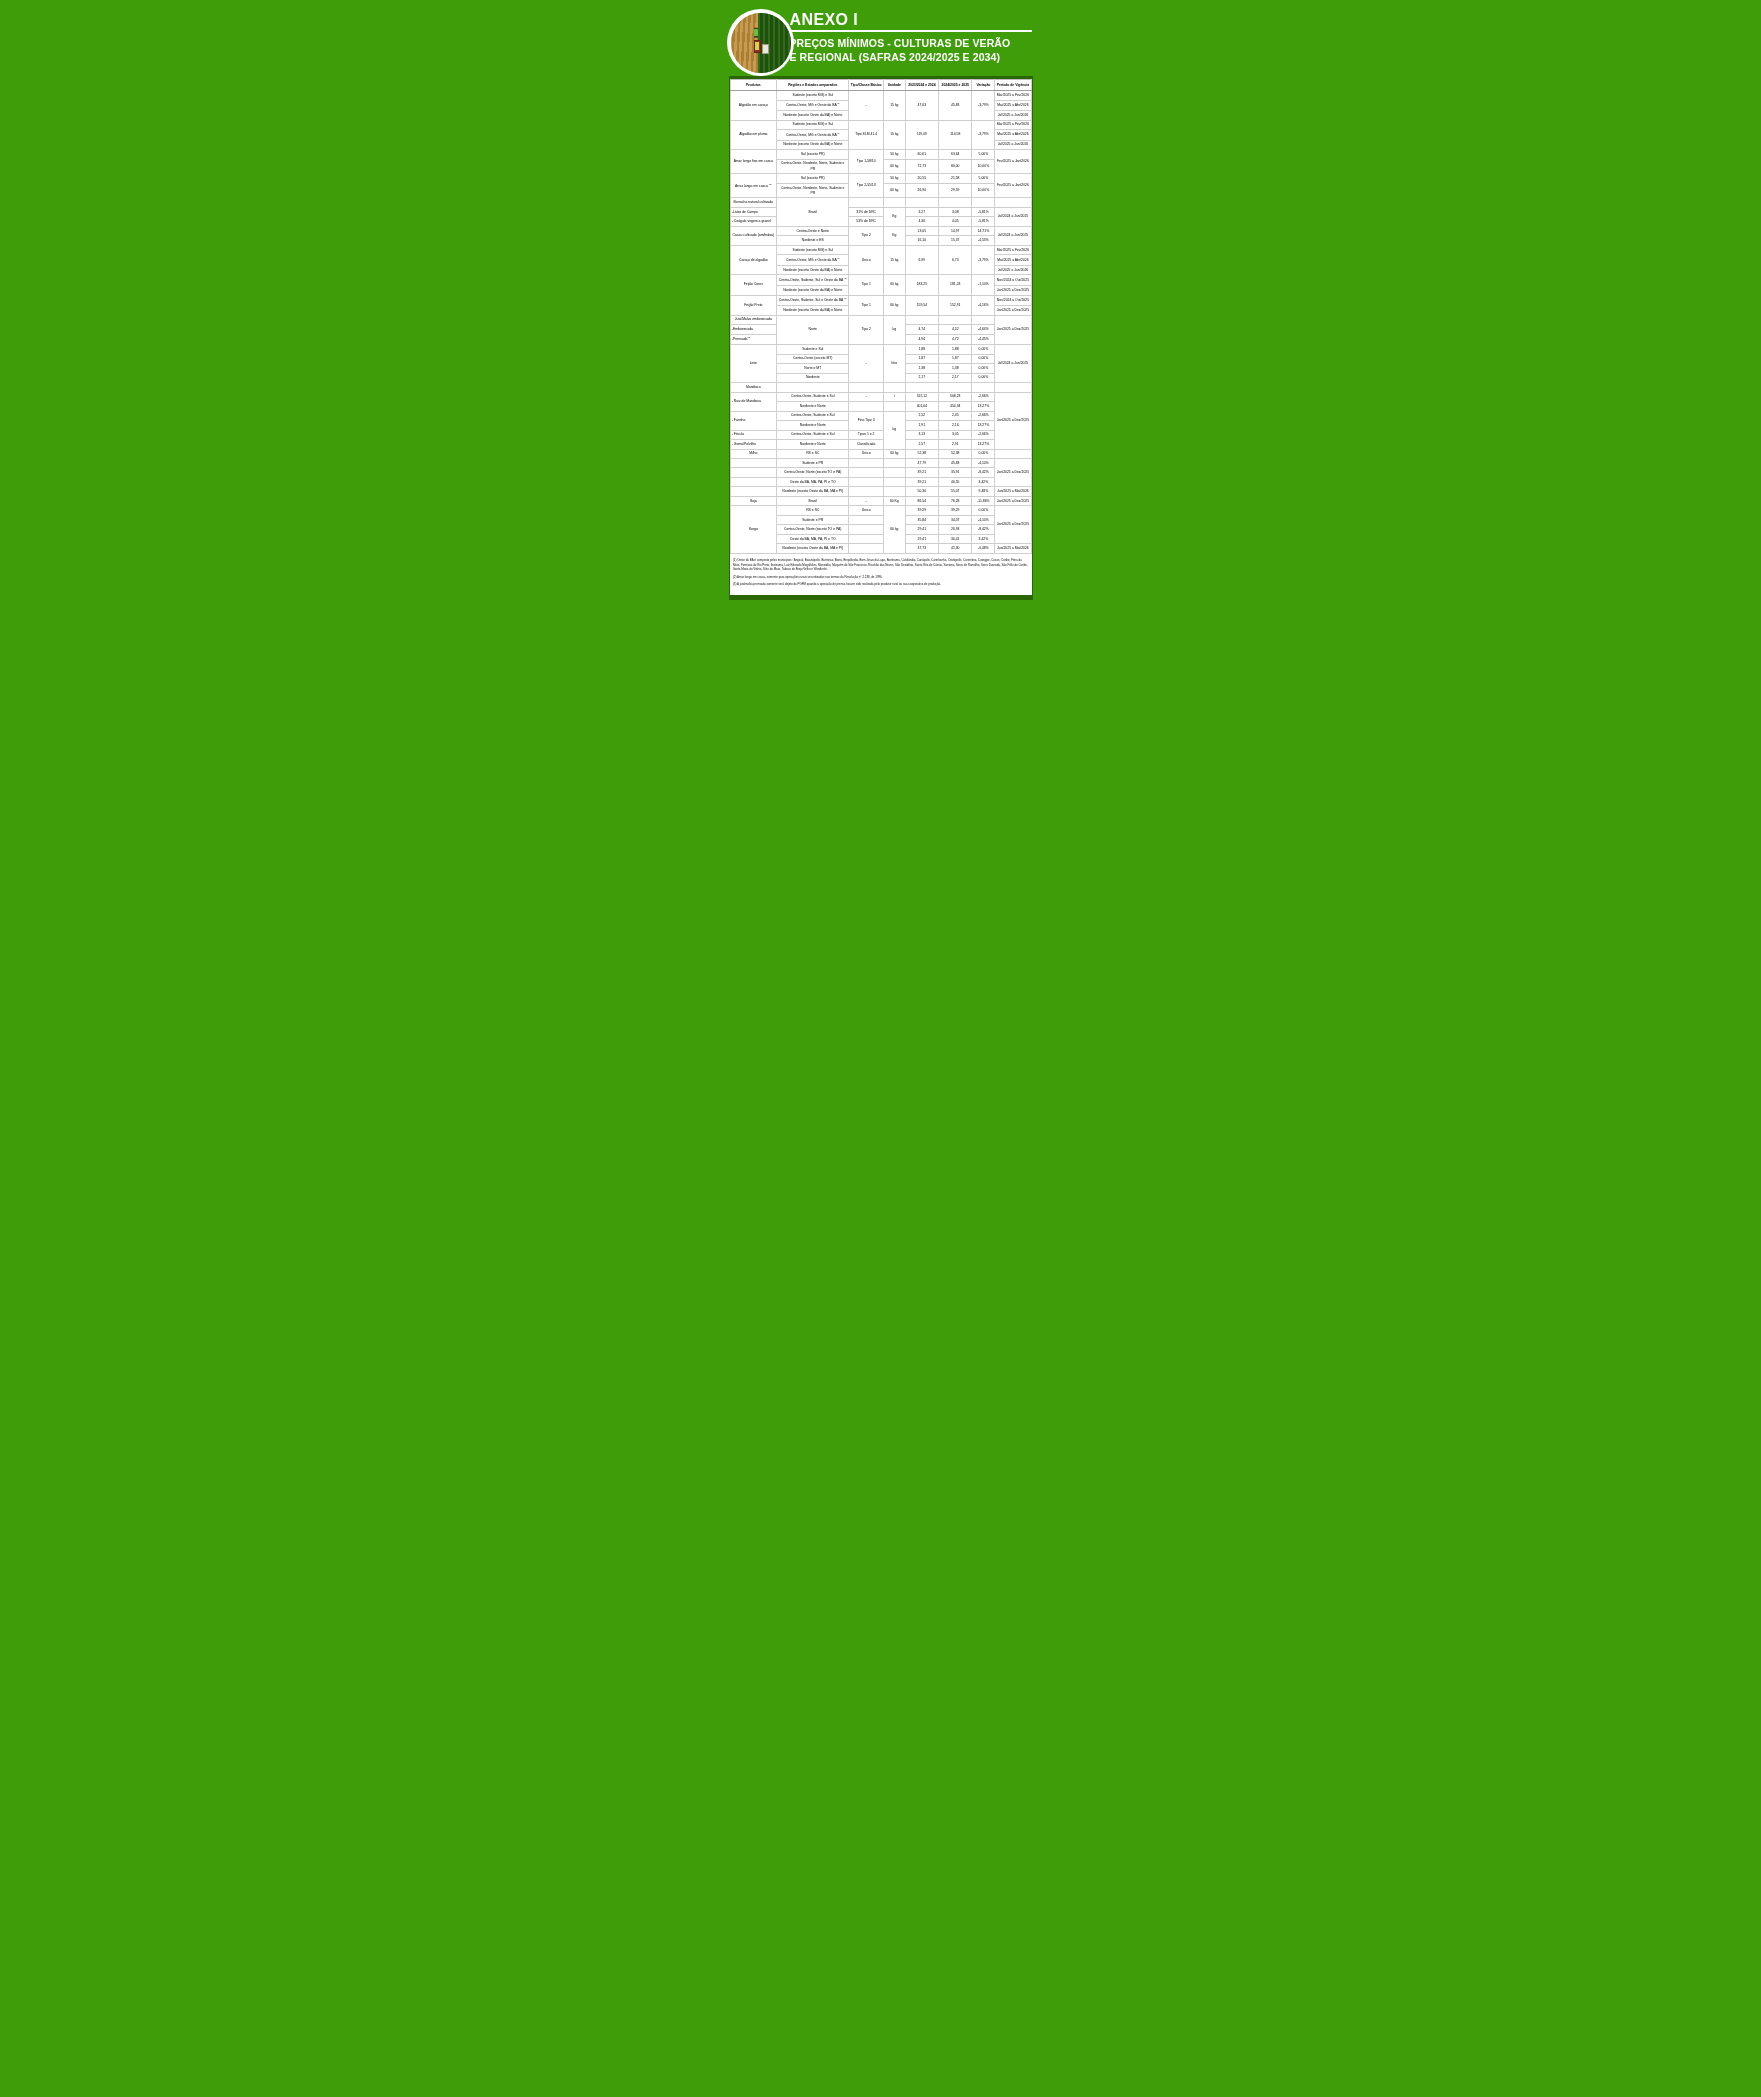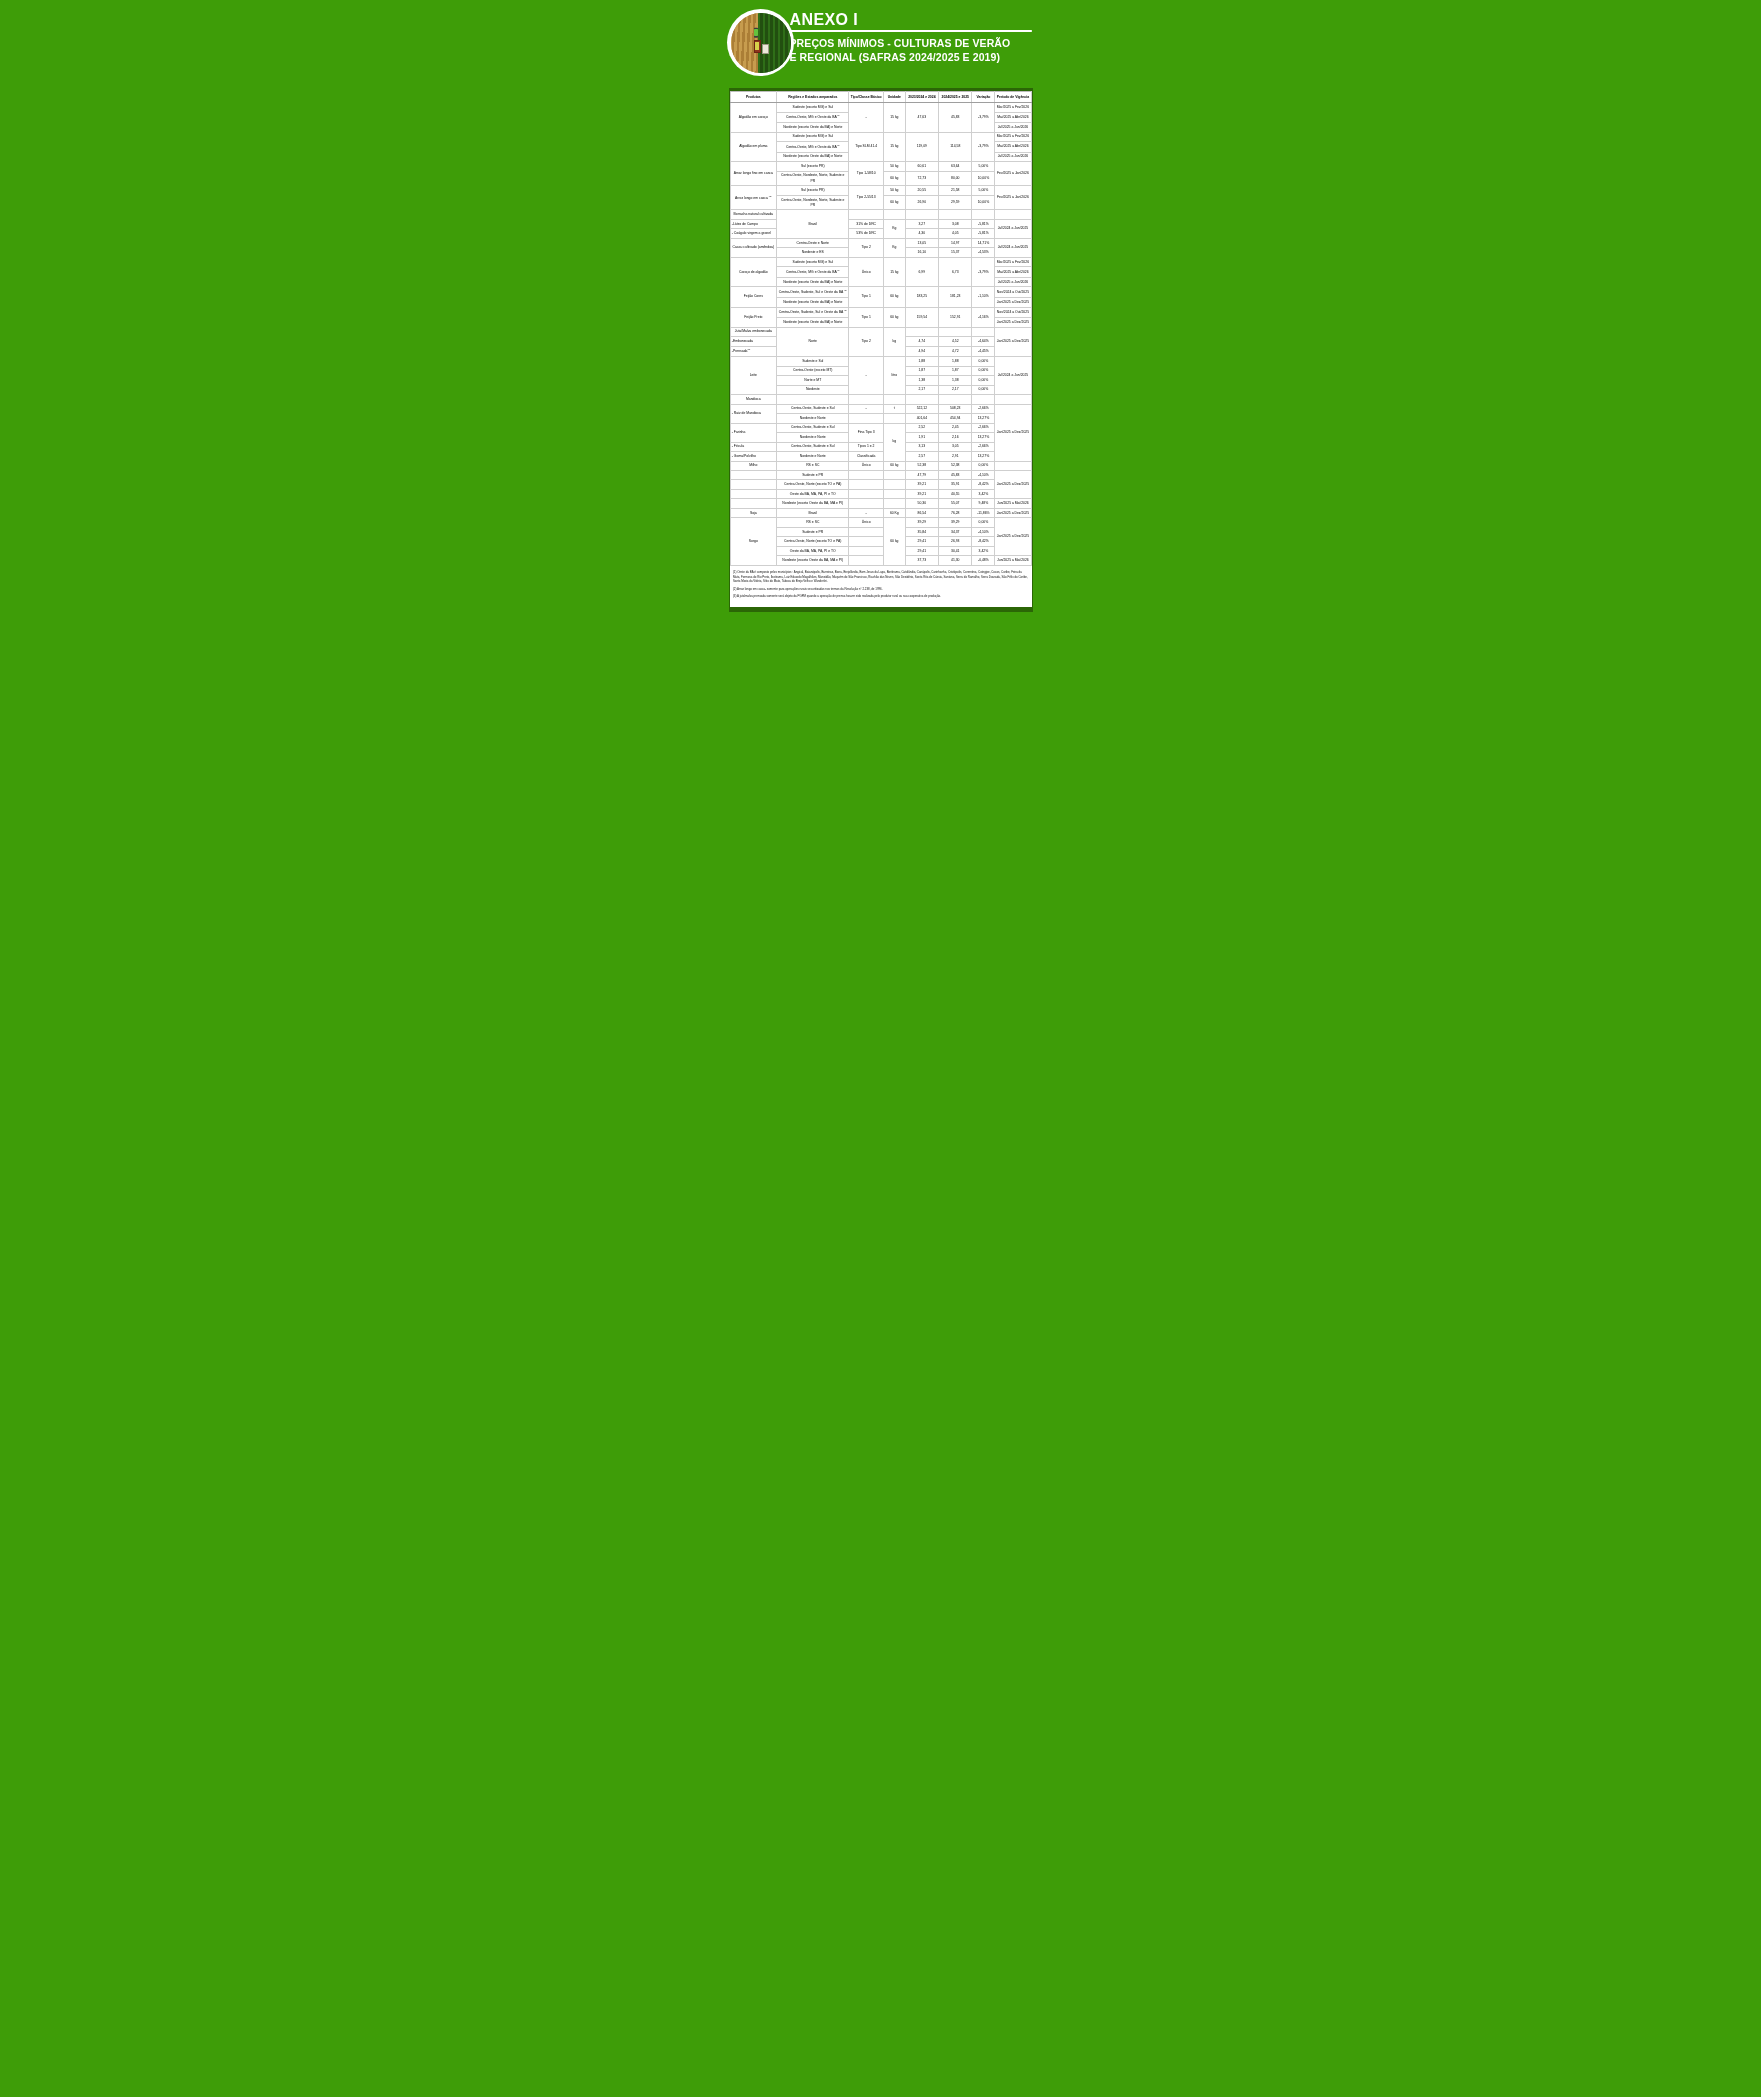--- a/index.html
+++ b/index.html
@@ -1,20 +1,20 @@
 <!DOCTYPE html>
 <html style="font-size:6.7px"><head>
 <meta charset="utf-8">
 <style>
   html,body { margin:0; padding:0; }
   body { background:#3E9D08; font-family:"Liberation Sans", sans-serif; }
   .page { width:354px; margin:0 auto; position:relative; }
 
   
-  .hdr { position:relative; height:88px; }
+  .hdr { position:relative; height:76px; }
   .logo-wrap { position:absolute; left:23.5px; top:9.2px; width:67px; height:67px;
                border-radius:50%; background:#ffffff; display:flex; align-items:center; justify-content:center; }
   .logo-photo { width:60px; height:60px; border-radius:50%; position:relative; overflow:hidden;
                 background:linear-gradient(90deg,#bd8f43 0 46%,#2e661b 46% 100%); }
   .field-left { position:absolute; left:0; top:0; width:46%; height:100%;
                 background:repeating-linear-gradient(93deg,#c79c4e 0 2.5px,#ab7e36 2.5px 5px); }
   .crop-right { position:absolute; right:0; top:0; width:54%; height:100%;
                 background:repeating-linear-gradient(90deg,#2f6e18 0 2.5px,#224f10 2.5px 5px); }
   .tractor { position:absolute; left:39%; top:28%; width:4.6px; height:6.3px; background:#63c23e; border-radius:0.8px; box-shadow:0 -1.3px 0 #3c3c3c, 0 1.7px 0 #3c3c3c; }
   .trailer { position:absolute; left:38.5%; top:46%; width:5.5px; height:11px; background:#8d331c; border:0.4px solid #6b2413; }
@@ -55,21 +55,21 @@
             <div class="trailer-load"></div>
           </div>
         <div class="harvester"></div>
       </div>
     </div>
     <div class="titles">
       <h1 class="annex">ANEXO I</h1>
       <div class="rule"></div>
       <h2 class="subtitle">
         <span>PREÇOS MÍNIMOS - CULTURAS DE VERÃO</span><br>
-        <span>E REGIONAL (SAFRAS 2024/2025 E 2019)</span>
+        <span>E REGIONAL (SAFRAS 2024/2025 E 2034)</span>
       </h2>
     </div>
   </div>
 
   <div class="panel">
     <table id="prices-table">
         <colgroup>
           <col style="width: 15.5%;">
           <col style="width: 24%;">
           <col style="width: 11.5%;">

